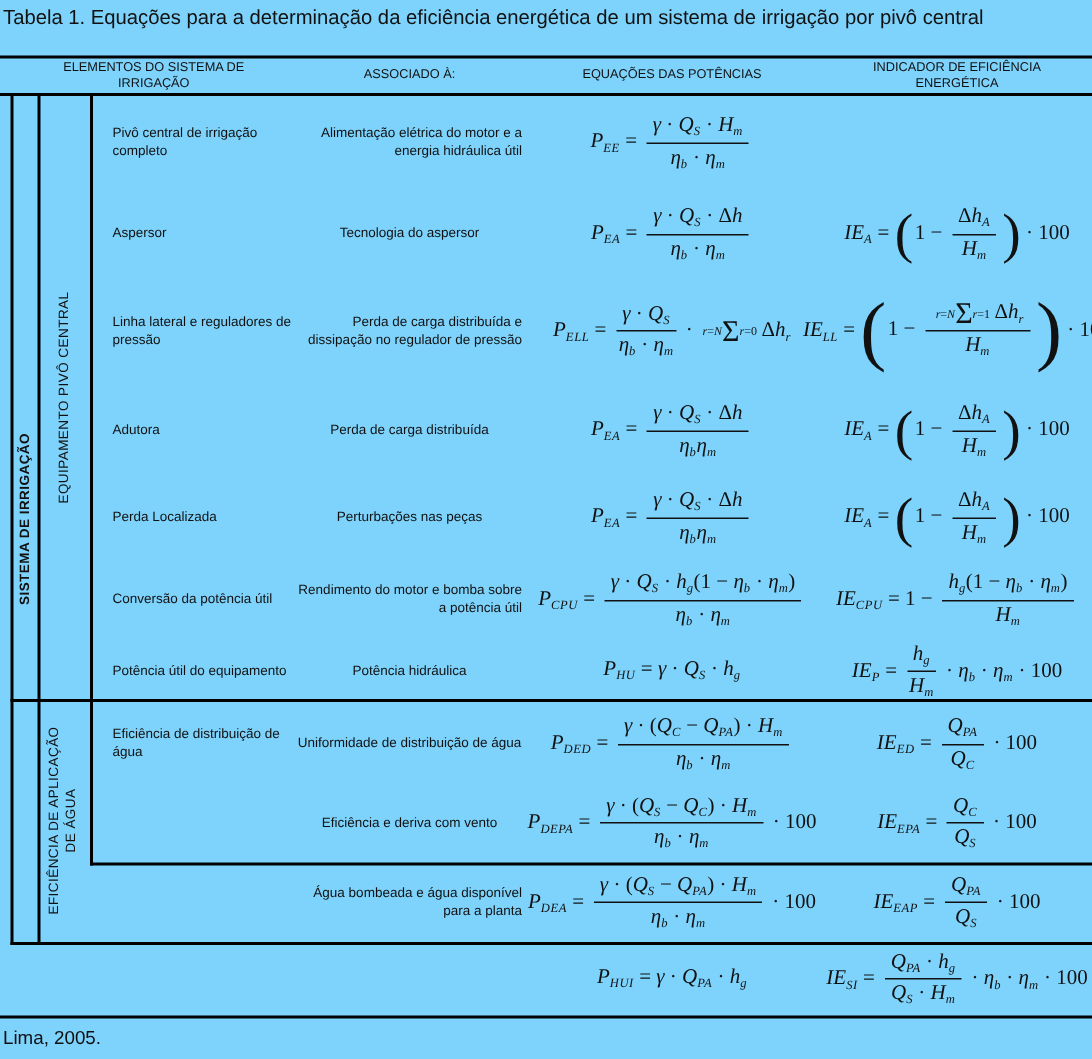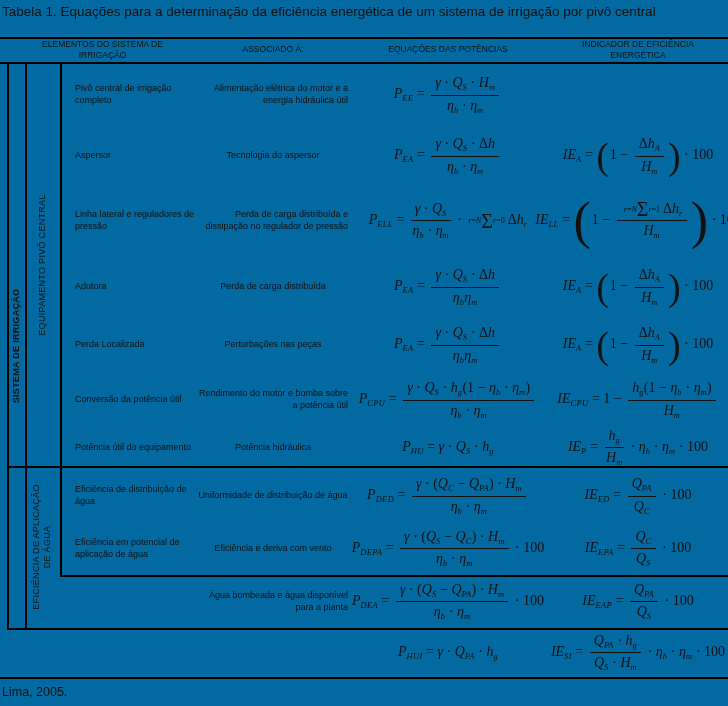--- a/index.html
+++ b/index.html
@@ -1,16 +1,16 @@
 <!DOCTYPE html>
 <html><head>
 <meta charset="utf-8">
 <style>
   html,body{margin:0;padding:0;background:#fff;}
-  #page{position:relative;width:728px;height:706px;background:#0369a1;overflow:hidden;
+  #page{position:relative;width:728px;height:706px;background:#7dd3fc;overflow:hidden;
         font-family:"Liberation Sans",sans-serif;color:#111;}
   .title{position:absolute;left:2px;top:4px;width:726px;font-size:13.5px;white-space:nowrap;color:#111;}
   .footer{position:absolute;left:2px;top:685px;font-size:12.5px;color:#111;}
   .hline{position:absolute;height:2px;background:#000;}
   .vline{position:absolute;width:1.5px;background:#000;}
   .hcell{position:absolute;top:39px;height:22px;display:flex;align-items:center;justify-content:center;
          text-align:center;font-size:8.5px;line-height:1.35;}
   .hcell > span{display:block;}
   .vlabel{position:absolute;transform:translate(-50%,-50%) rotate(-90deg);white-space:nowrap;
           font-size:9px;letter-spacing:0.3px;}
@@ -212,21 +212,20 @@
           </span></span>
       </div>
     <div class="cell indcell">
         <span class="eq"><span class="it">IE</span><span class="msub"><span class="it">ED</span></span><span class="up"> = </span><span class="frac">
             <span class="fnum"><span class="it">Q</span><span class="msub"><span class="it">PA</span></span></span>
             <span class="fden"><span class="it">Q</span><span class="msub"><span class="it">C</span></span></span>
           </span><span class="up"> · 100</span></span>
       </div>
   </div>
   <div class="row" style="top:524px;height:49px">
-    <div class="cell elem">Eficiência em potencial de aplicação de água</div>
     <div class="cell assoc">Eficiência e deriva com vento</div>
     <div class="cell eqcell">
         <span class="eq"><span class="it">P</span><span class="msub"><span class="it">DEPA</span></span><span class="up"> = </span><span class="frac">
             <span class="fnum"><span class="it">γ</span><span class="up"> · (</span><span class="it">Q</span><span class="msub"><span class="it">S</span></span><span class="up"> − </span><span class="it">Q</span><span class="msub"><span class="it">C</span></span><span class="up">) · </span><span class="it">H</span><span class="msub"><span class="it">m</span></span></span>
             <span class="fden"><span class="it">η</span><span class="msub"><span class="it">b</span></span><span class="up"> · </span><span class="it">η</span><span class="msub"><span class="it">m</span></span></span>
           </span><span class="up"> · 100</span></span>
       </div>
     <div class="cell indcell">
         <span class="eq"><span class="it">IE</span><span class="msub"><span class="it">EPA</span></span><span class="up"> = </span><span class="frac">
             <span class="fnum"><span class="it">Q</span><span class="msub"><span class="it">C</span></span></span>

